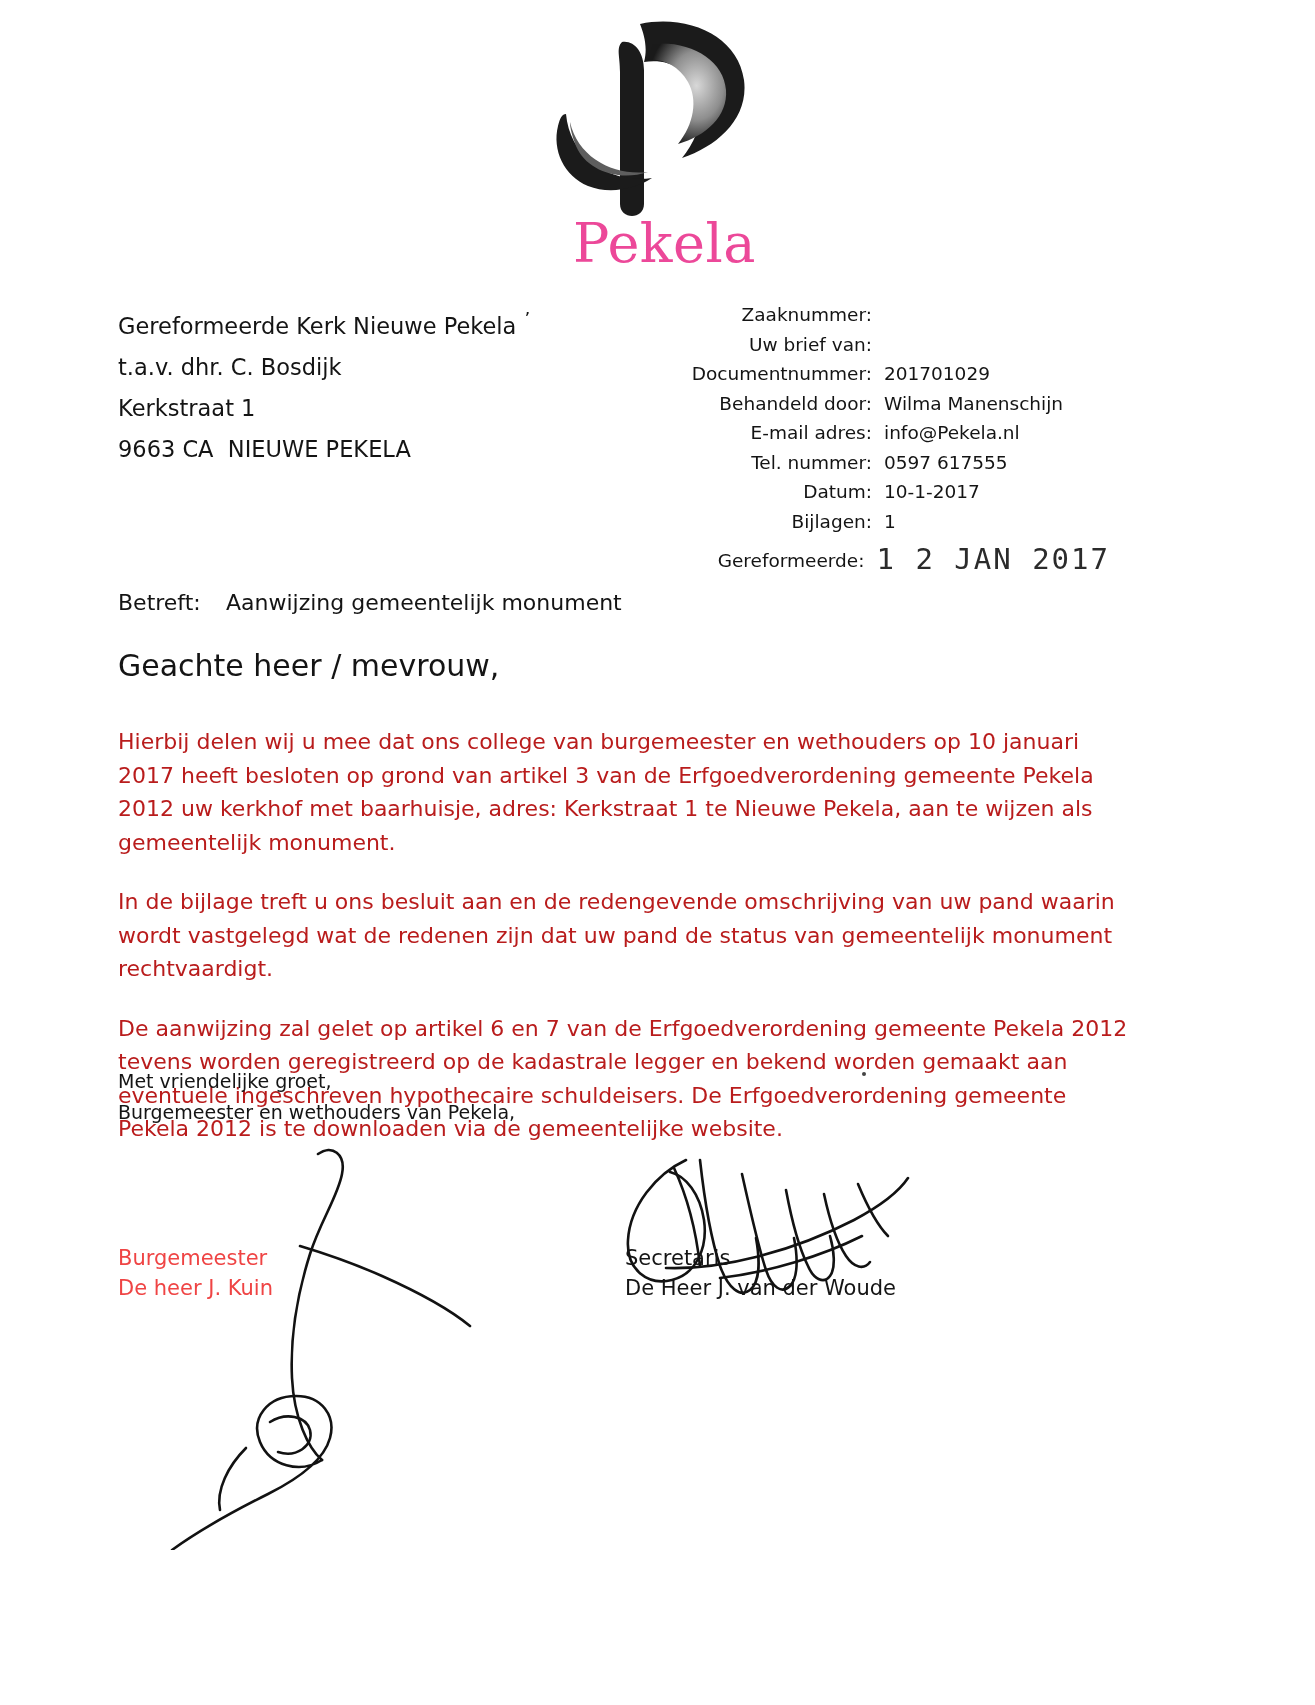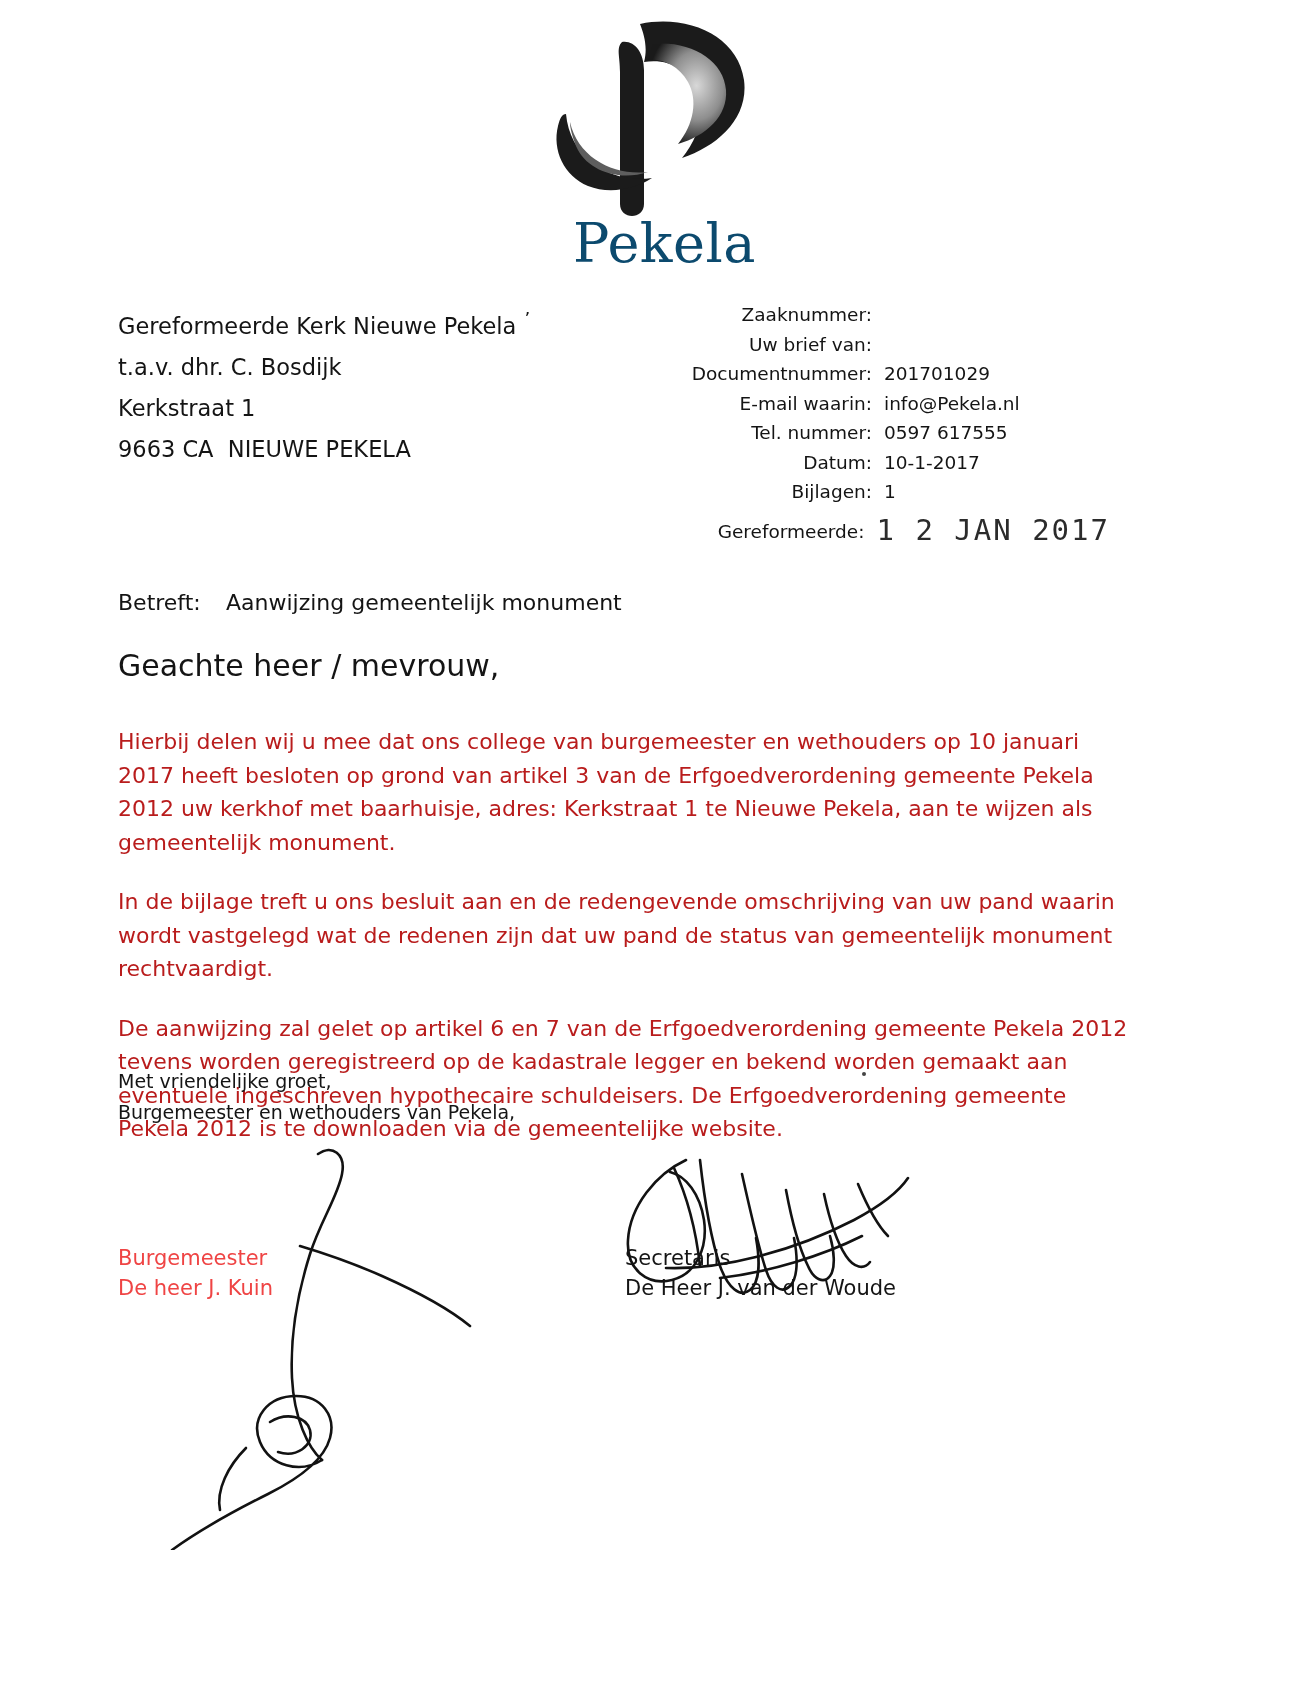--- a/index.html
+++ b/index.html
@@ -28,21 +28,21 @@
     position: relative;
     width: 220px;
     height: 200px;
     margin: 0 auto;
   }
   .logo-mark svg { display:block; }
   .logo-word {
     font-family: "DejaVu Serif", serif;
     font-size: 54px;
     letter-spacing: 0.5px;
-    color: #0c4a6e;
+    color: #ec4899;
     margin-top: -6px;
     margin-left: 14px;
   }
 
   
   .address-block {
     position: absolute;
     top: 298px;
     left: 118px;
     width: 520px;
@@ -210,21 +210,25 @@
   </div>
   <div class="meta-row">
     <div class="meta-label">Uw brief van:</div>
     <div class="meta-value"></div>
   </div>
   <div class="meta-row">
     <div class="meta-label">Documentnummer:</div>
     <div class="meta-value">201701029</div>
   </div>
   <div class="meta-row">
-    <div class="meta-label">E-mail waarin:</div>
+    <div class="meta-label">Behandeld door:</div>
+    <div class="meta-value">Wilma Manenschijn</div>
+  </div>
+  <div class="meta-row">
+    <div class="meta-label">E-mail adres:</div>
     <div class="meta-value">info@Pekela.nl</div>
   </div>
   <div class="meta-row">
     <div class="meta-label">Tel. nummer:</div>
     <div class="meta-value">0597 617555</div>
   </div>
   <div class="meta-row">
     <div class="meta-label">Datum:</div>
     <div class="meta-value">10-1-2017</div>
   </div>

